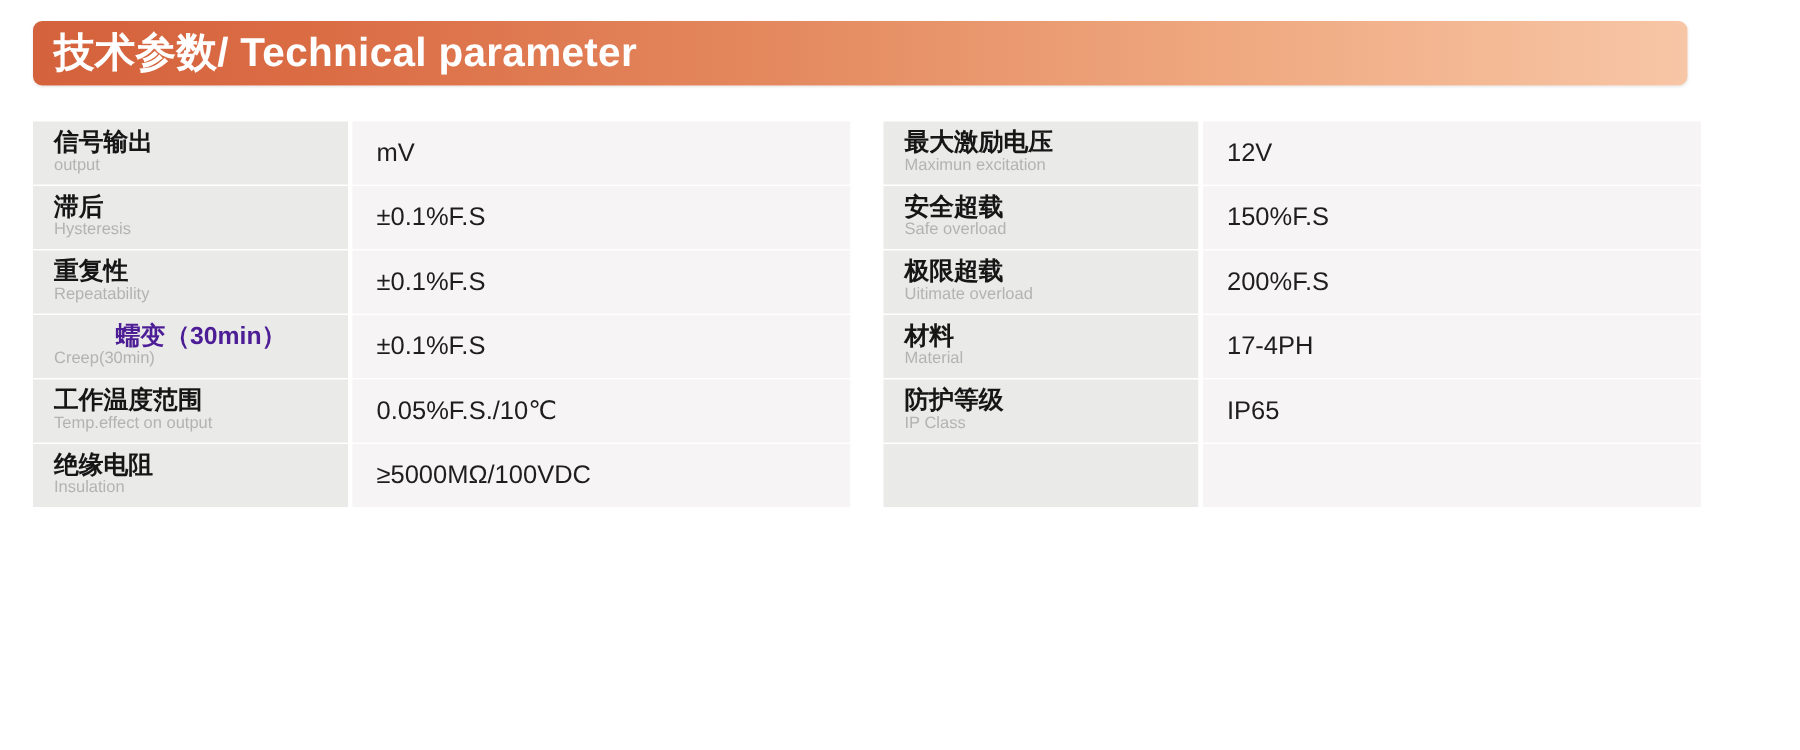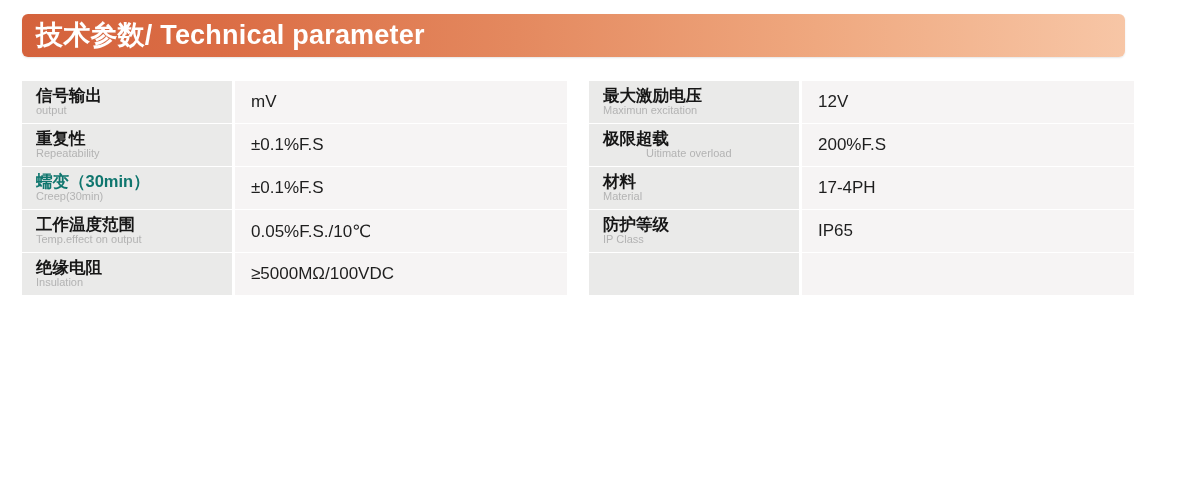--- a/index.html
+++ b/index.html
@@ -141,36 +141,51 @@
           <td class="cell-spacer"></td>
           <td class="cell-label" style="background: rgb(234, 234, 233);">
             <span class="label-cn" style="color: rgb(22, 22, 22);">最大激励电压</span>
             <span class="label-en" style="color: rgb(179, 179, 179);">Maximun excitation</span>
           </td>
           <td class="cell-gap"></td>
           <td class="cell-value" style="background: rgb(246, 244, 244); color: rgb(30, 30, 30);">12V</td>
         </tr>
         <tr>
           <td class="cell-label" style="background: rgb(234, 234, 233);">
+            <span class="label-cn" style="color: rgb(22, 22, 22);">滞后</span>
+            <span class="label-en" style="color: rgb(179, 179, 179);">Hysteresis</span>
+          </td>
+          <td class="cell-gap"></td>
+          <td class="cell-value" style="background: rgb(246, 244, 244); color: rgb(30, 30, 30);">±0.1%F.S</td>
+          <td class="cell-spacer"></td>
+          <td class="cell-label" style="background: rgb(234, 234, 233);">
+            <span class="label-cn" style="color: rgb(22, 22, 22);">安全超载</span>
+            <span class="label-en" style="color: rgb(179, 179, 179);">Safe overload</span>
+          </td>
+          <td class="cell-gap"></td>
+          <td class="cell-value" style="background: rgb(246, 244, 244); color: rgb(30, 30, 30);">150%F.S</td>
+        </tr>
+        <tr>
+          <td class="cell-label" style="background: rgb(234, 234, 233);">
             <span class="label-cn" style="color: rgb(22, 22, 22);">重复性</span>
             <span class="label-en" style="color: rgb(179, 179, 179);">Repeatability</span>
           </td>
           <td class="cell-gap"></td>
           <td class="cell-value" style="background: rgb(246, 244, 244); color: rgb(30, 30, 30);">±0.1%F.S</td>
           <td class="cell-spacer"></td>
           <td class="cell-label" style="background: rgb(234, 234, 233);">
             <span class="label-cn" style="color: rgb(22, 22, 22);">极限超载</span>
-            <span class="label-en" style="color: rgb(179, 179, 179); margin-left: 43px;">Uitimate overload</span>
+            <span class="label-en" style="color: rgb(179, 179, 179);">Uitimate overload</span>
           </td>
           <td class="cell-gap"></td>
           <td class="cell-value" style="background: rgb(246, 244, 244); color: rgb(30, 30, 30);">200%F.S</td>
         </tr>
         <tr>
           <td class="cell-label" style="background: rgb(234, 234, 233);">
-            <span class="label-cn" style="color: #0f766e;">蠕变（30min）</span>
+            <span class="label-cn" style="color: #4c1d95; text-align: center;">蠕变（30min）</span>
             <span class="label-en" style="color: rgb(179, 179, 179);">Creep(30min)</span>
           </td>
           <td class="cell-gap"></td>
           <td class="cell-value" style="background: rgb(246, 244, 244); color: rgb(30, 30, 30);">±0.1%F.S</td>
           <td class="cell-spacer"></td>
           <td class="cell-label" style="background: rgb(234, 234, 233);">
             <span class="label-cn" style="color: rgb(22, 22, 22);">材料</span>
             <span class="label-en" style="color: rgb(179, 179, 179);">Material</span>
           </td>
           <td class="cell-gap"></td>

